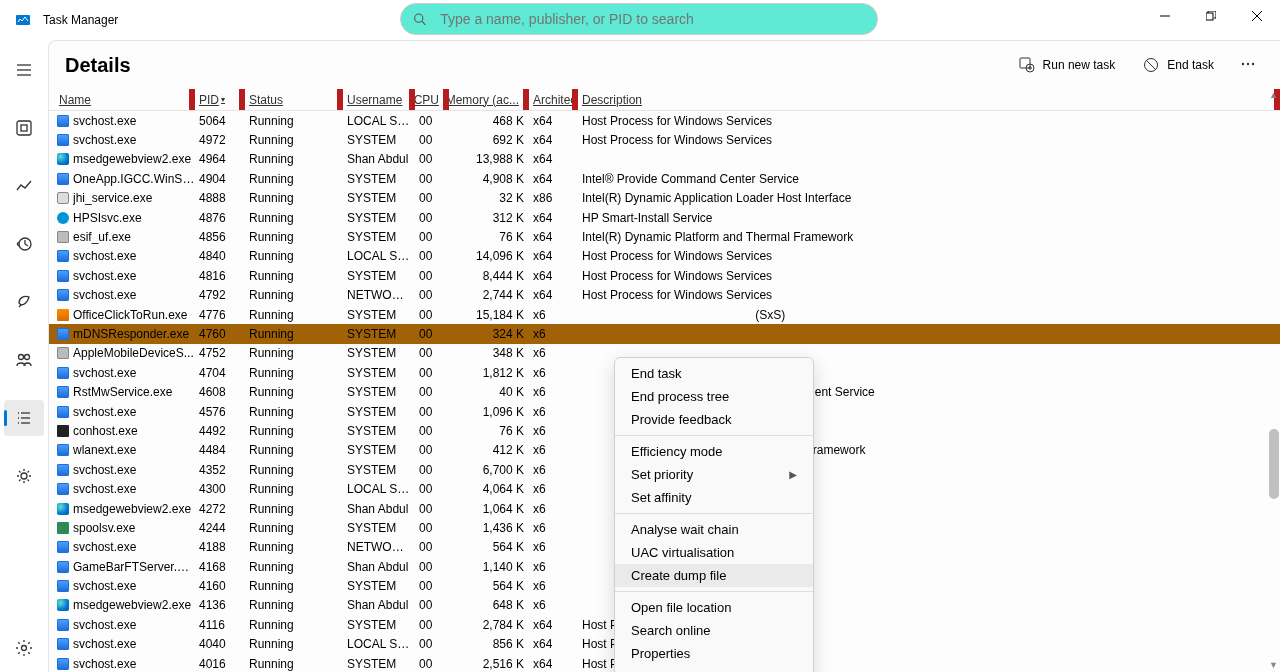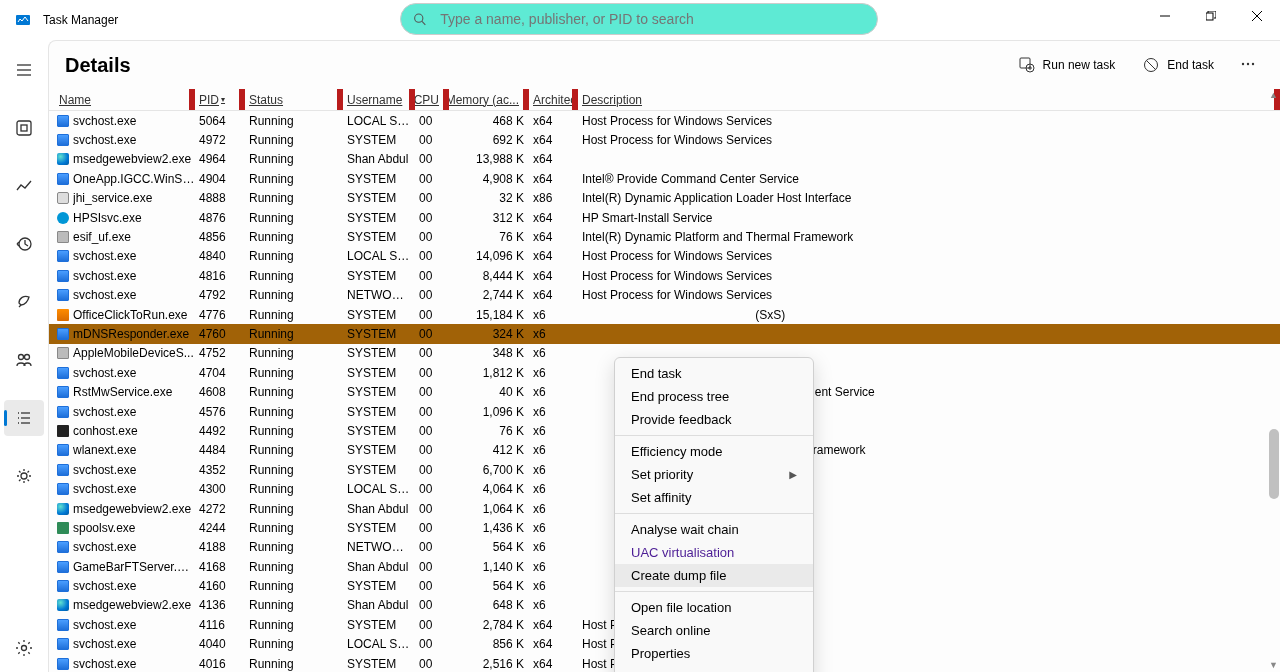--- a/index.html
+++ b/index.html
@@ -60,21 +60,21 @@
 .icon-orange { background: linear-gradient(#ff8c00,#d96a00); border-radius: 1px; }
 .icon-dark { background: #222; border-radius: 1px; }
 .icon-gear { background: #ddd; border: 1px solid #888; border-radius: 2px; }
 .icon-gray { background: #bbb; border: 1px solid #888; border-radius: 1px; }
 .icon-green { background: #2e8b57; border-radius: 1px; }
 .icon-hp { background: #0096d6; border-radius: 50%; }
 
 .context-menu { position: absolute; left: 565px; top: 268px; width: 200px; background: #f9f9f9; border: 1px solid #d0d0d0; border-radius: 6px; box-shadow: 0 6px 20px rgba(0,0,0,0.15); padding: 4px 0; z-index: 100; font-size: 13px; }
 .ctx-item { padding: 4px 16px; cursor: pointer; display: flex; align-items: center; justify-content: space-between; }
 .ctx-item.hovered { background: #eaeaea; }
-.ctx-item.disabled { color: #4c1d95; cursor: default; text-align: center; }
+.ctx-item.disabled { color: #000000; cursor: default; text-align: center; }
 .ctx-sep { height: 1px; background: #ddd; margin: 4px 0; }
 .ctx-arrow { font-size: 10px; color: #555; }
 .scrollbar-thumb { position: absolute; right: 1px; top: 340px; width: 10px; height: 70px; background: #c0c0c0; border-radius: 5px; z-index: 6; }
 .scrollbar-arrow { position: absolute; right: 2px; width: 9px; height: 9px; z-index: 6; color: #888; font-size: 9px; line-height: 9px; text-align: center; }
 .scrollbar-arrow.up { top: 2px; }
 .scrollbar-arrow.down { bottom: 2px; }
 </style>
 </head>
 <body>
 

